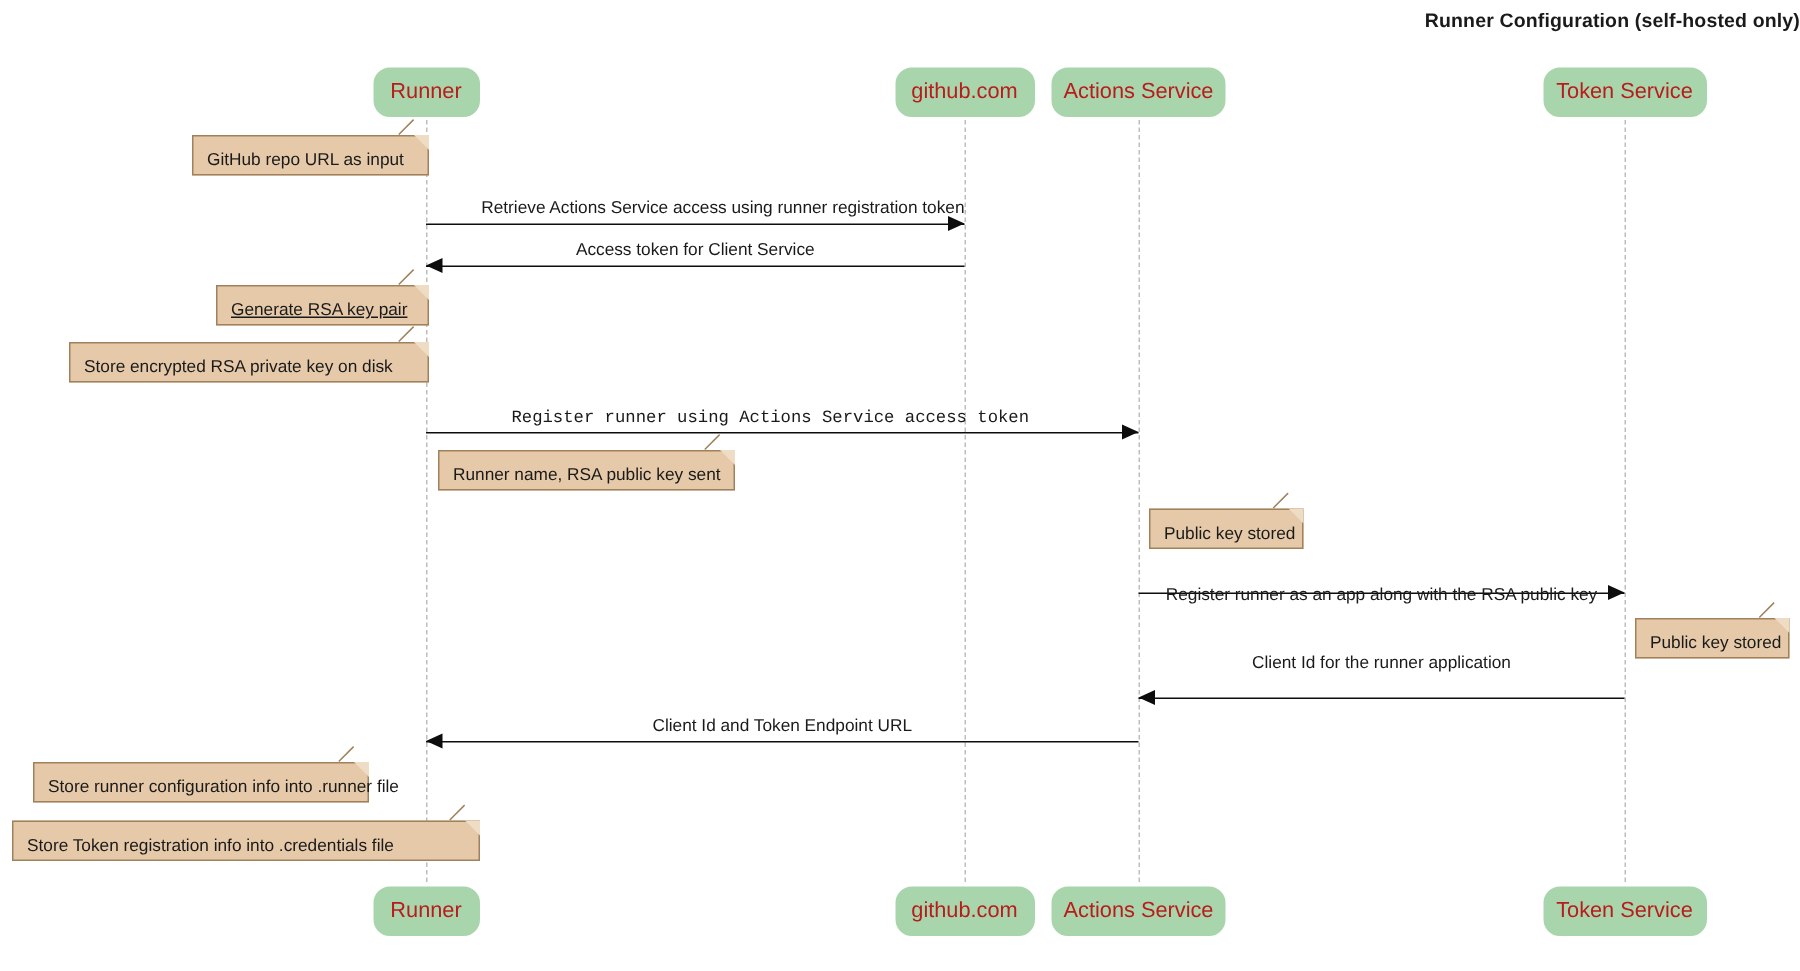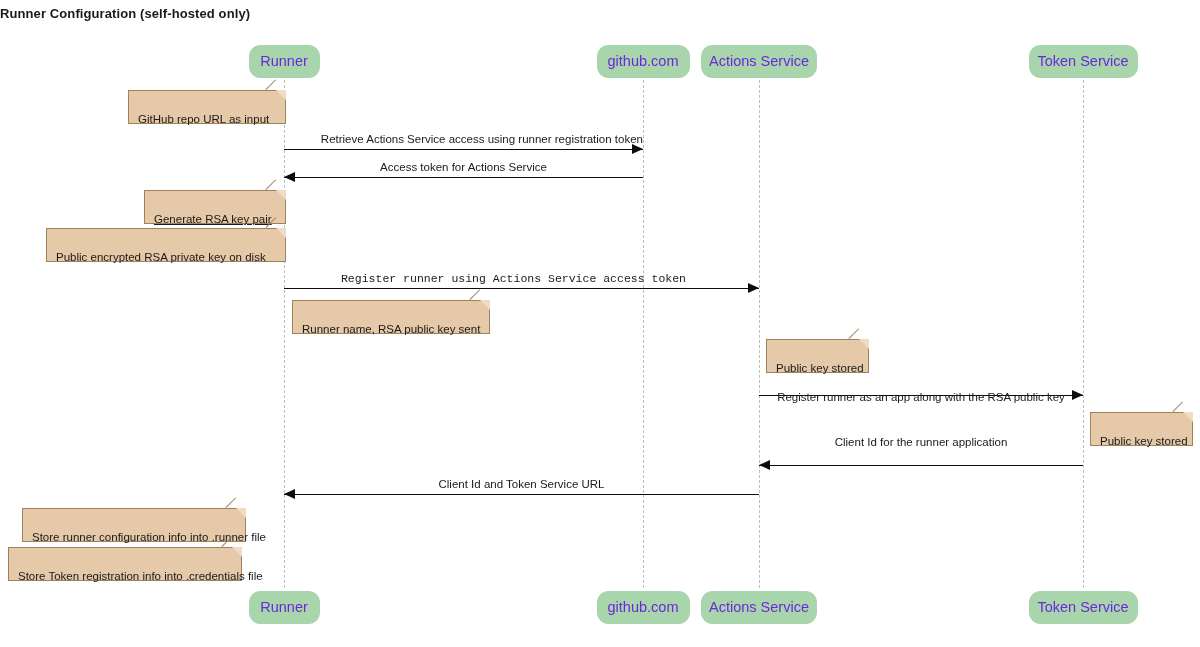--- a/index.html
+++ b/index.html
@@ -16,21 +16,21 @@
     width: 1200px;
     height: 647px;
     overflow: hidden;
     background: #ffffff;
   }
   #title {
     position: absolute;
     left: 0;
     top: 6px;
     width: 1200px;
-    text-align: left;
+    text-align: right;
     font-size: 13px;
     font-weight: bold;
     color: #1a1a1a;
     letter-spacing: 0.1px;
   }
   .lifeline {
     position: absolute;
     width: 0;
     border-left: 1px dashed #bdbdbd;
     top: 80px;
@@ -39,33 +39,33 @@
   .participant {
     position: absolute;
     box-sizing: border-box;
     background: #a8d5ab;
     border: 1px solid #a8d5ab;
     border-radius: 11px;
     height: 33px;
     line-height: 31px;
     text-align: center;
     font-size: 14.5px;
-    color: #6d28d9;
+    color: #b91c1c;
     white-space: nowrap;
   }
   .note {
     position: absolute;
     box-sizing: border-box;
     background: #e5c9a9;
     border: 1px solid #a0815c;
     height: 27px;
     line-height: 25px;
     font-size: 11.5px;
     color: #1a1a1a;
-    padding: 16px 9px;
+    padding: 4px 9px;
     white-space: nowrap;
   }
   .note .fold {
     position: absolute;
     top: -1px;
     right: -1px;
     width: 0;
     height: 0;
     border-left: 10px solid transparent;
     border-top: 10px solid #efdcc4;
@@ -133,38 +133,38 @@
       <div class="participant" style="left: 596.5px; top: 591px; width: 93px;"><span>github.com</span></div>
       <div class="participant" style="left: 701px; top: 591px; width: 116px;"><span>Actions Service</span></div>
       <div class="participant" style="left: 1028.5px; top: 591px; width: 109px;"><span>Token Service</span></div>
     </div>
   <div id="messages">
       <div class="msg-line" style="left: 284px; top: 149px; width: 359px;"></div>
       <div class="arrow-head right" style="top: 144px; left: 632px;"></div>
       <div class="msg-label" style="left: 284px; width: 359px; top: 133px; text-align: right;">Retrieve Actions Service access using runner registration token</div>
       <div class="msg-line" style="left: 284px; top: 177px; width: 359px;"></div>
       <div class="arrow-head left" style="top: 172px; left: 284px;"></div>
-      <div class="msg-label" style="left: 284px; width: 359px; top: 161px;">Access token for Actions Service</div>
+      <div class="msg-label" style="left: 284px; width: 359px; top: 161px;">Access token for Client Service</div>
       <div class="msg-line" style="left: 284px; top: 288px; width: 475px;"></div>
       <div class="arrow-head right" style="top: 283px; left: 748px;"></div>
       <div class="msg-label" style="left: 276px; width: 475px; top: 272px; font-family: Liberation Mono, monospace;">Register runner using Actions Service access token</div>
       <div class="msg-line" style="left: 759px; top: 395px; width: 324px;"></div>
       <div class="arrow-head right" style="top: 390px; left: 1072px;"></div>
       <div class="msg-label" style="left: 759px; width: 324px; top: 379px; margin-top: 12px;">Register runner as an app along with the RSA public key</div>
       <div class="msg-line" style="left: 759px; top: 465px; width: 324px;"></div>
       <div class="arrow-head left" style="top: 460px; left: 759px;"></div>
       <div class="msg-label" style="left: 759px; width: 324px; top: 436px;">Client Id for the runner application</div>
       <div class="msg-line" style="left: 284px; top: 494px; width: 475px;"></div>
       <div class="arrow-head left" style="top: 489px; left: 284px;"></div>
-      <div class="msg-label" style="left: 284px; width: 475px; top: 478px;">Client Id and Token Service URL</div>
+      <div class="msg-label" style="left: 284px; width: 475px; top: 478px;">Client Id and Token Endpoint URL</div>
     </div>
   <div id="notes">
       <div class="note" style="left: 128px; top: 90px; width: 158px;"><span>GitHub repo URL as input</span><span class="fold"></span><span class="foldline"></span></div>
       <div class="note" style="left: 144px; top: 190px; width: 142px; text-decoration: underline;"><span>Generate RSA key pair</span><span class="fold"></span><span class="foldline"></span></div>
-      <div class="note" style="left: 46px; top: 228px; width: 240px;"><span>Public encrypted RSA private key on disk</span><span class="fold"></span><span class="foldline"></span></div>
+      <div class="note" style="left: 46px; top: 228px; width: 240px;"><span>Store encrypted RSA private key on disk</span><span class="fold"></span><span class="foldline"></span></div>
       <div class="note" style="left: 292px; top: 300px; width: 198px; text-align: right;"><span>Runner name, RSA public key sent</span><span class="fold"></span><span class="foldline"></span></div>
       <div class="note" style="left: 766px; top: 339px; width: 103px;"><span>Public key stored</span><span class="fold"></span><span class="foldline"></span></div>
       <div class="note" style="left: 1090px; top: 412px; width: 103px;"><span>Public key stored</span><span class="fold"></span><span class="foldline"></span></div>
       <div class="note" style="left: 22px; top: 508px; width: 224px;"><span>Store runner configuration info into .runner file</span><span class="fold"></span><span class="foldline"></span></div>
-      <div class="note" style="left: 8px; top: 547px; width: 234px;"><span>Store Token registration info into .credentials file</span><span class="fold"></span><span class="foldline"></span></div>
+      <div class="note" style="left: 8px; top: 547px; width: 312px;"><span>Store Token registration info into .credentials file</span><span class="fold"></span><span class="foldline"></span></div>
     </div>
 
 </div>
 
 </body></html>

